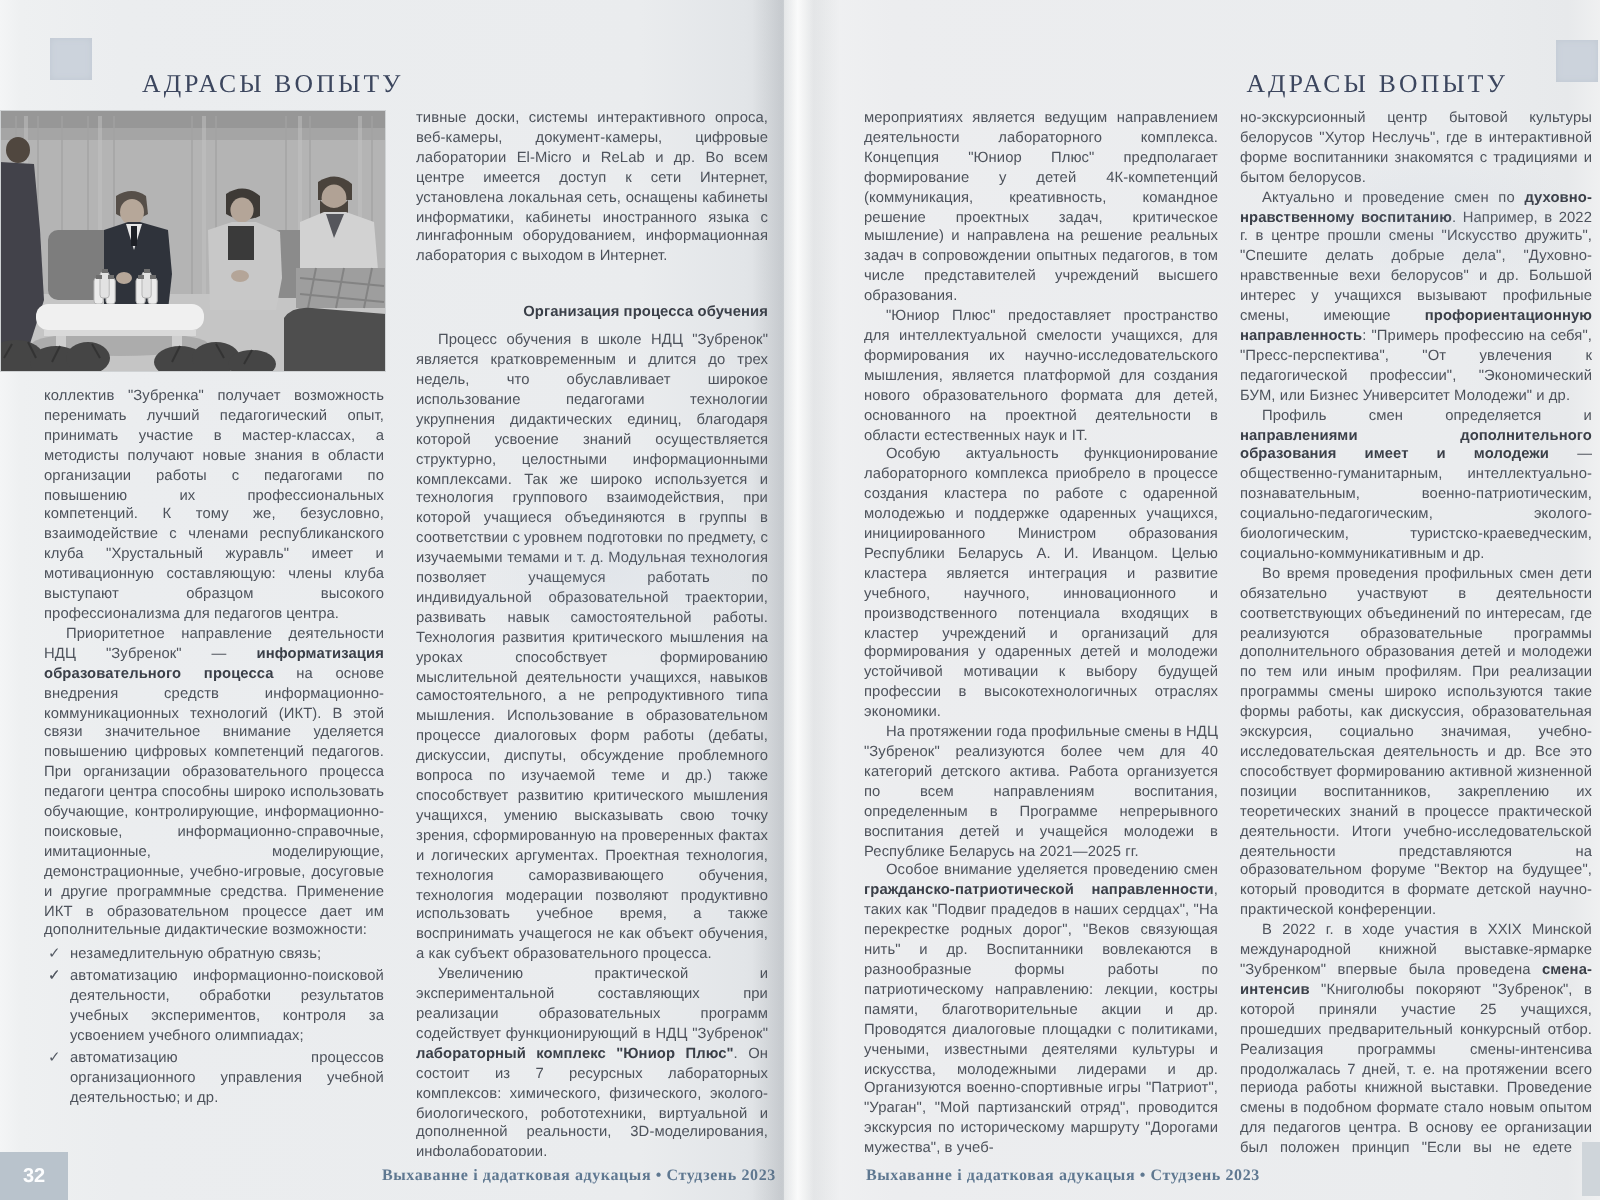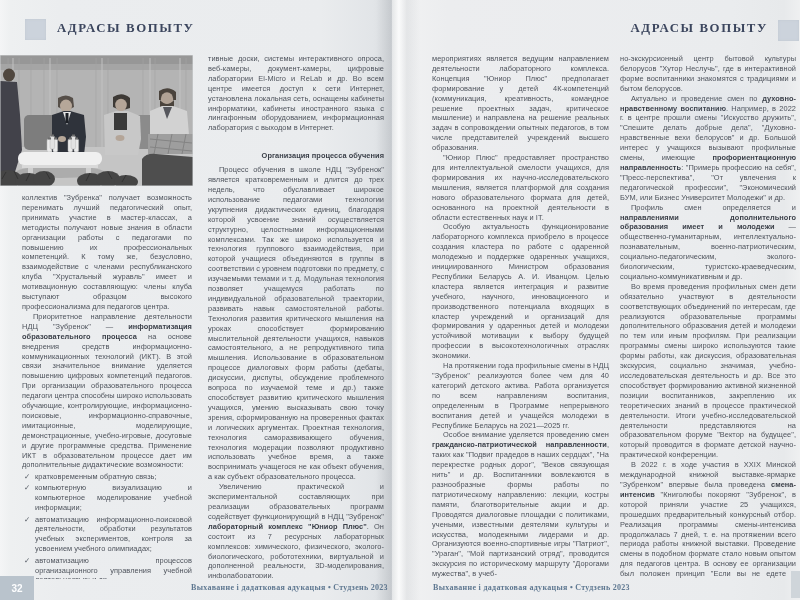--- a/index.html
+++ b/index.html
@@ -18,22 +18,22 @@
   .page-right{
     left:392px;width:408px;
     background:linear-gradient(90deg,#f7f8f8 0px,#f0f1f2 18px,#ecedef 55px,#eaecee 340px,#e7e9eb 392px,#eff0f1 408px);
   }
   .gutter{
     position:absolute;left:376px;top:0;width:44px;height:600px;pointer-events:none;
     background:linear-gradient(90deg,rgba(70,80,92,0) 0%,rgba(70,80,92,0.13) 34%,rgba(255,255,255,0.55) 52%,rgba(70,80,92,0.08) 70%,rgba(70,80,92,0) 100%);
   }
   .hdr-square{position:absolute;width:21px;height:21px;background:#ccd3dc;box-shadow:inset 0 0 3px #c0c8d2}
   .hdr-title{
-    position:absolute;top:21px;margin:0;
-    font-family:"Liberation Serif",serif;font-size:12.8px;font-weight:700;
+    position:absolute;top:21px;margin:14px;
+    font-family:"Liberation Serif",serif;font-size:12.8px;font-weight:400;
     letter-spacing:1.6px;color:#3c465e;white-space:nowrap;
   }
   .photo{position:absolute;left:0;top:55px;width:193px;height:131px;display:block}
   .col{
     position:absolute;text-align:justify;color:#4d525b;
     font-size:7.4px;line-height:9.9px;letter-spacing:0.05px;overflow:hidden;
   }
   .col-l1{left:22px;top:193px;width:170px;height:386px}
   .col-l2{left:208px;top:54px;width:176px;height:524px}
   .col-r1{left:40px;top:54px;width:177px;height:524px}   
@@ -168,22 +168,22 @@
         <line x1="90" y1="118" x2="86" y2="126"></line>
           <line x1="108" y1="117" x2="112" y2="124"></line>
         <line x1="126" y1="120" x2="122" y2="127"></line>
       </g>
       <rect x="0" y="0" width="193" height="131" fill="none" stroke="#cfd2d4" stroke-width="1"></rect>
     </svg>
 
     <div class="col col-l1">
         <p class="para cont"><span>коллектив "Зубренка" получает возможность перенимать лучший педагогический опыт, принимать участие в мастер-классах, а методисты получают новые знания в области организации работы с педагогами по повышению их профессиональных компетенций. К тому же, безусловно, взаимодействие с членами республиканского клуба "Хрустальный журавль" имеет и мотивационную составляющую: члены клуба выступают образцом высокого профессионализма для педагогов центра.</span></p>
         <p class="para indent"><span>Приоритетное направление деятельности НДЦ "Зубренок" — </span><span class="b">информатизация образовательного процесса</span><span> на основе внедрения средств информационно-коммуникационных технологий (ИКТ). В этой связи значительное внимание уделяется повышению цифровых компетенций педагогов. При организации образовательного процесса педагоги центра способны широко использовать обучающие, контролирующие, информационно-поисковые, информационно-справочные, имитационные, моделирующие, демонстрационные, учебно-игровые, досуговые и другие программные средства. Применение ИКТ в образовательном процессе дает им дополнительные дидактические возможности:</span></p>
-        <p class="para check"><span class="mk">✓</span><span>кратковременным обратную связь;</span></p>
-        <p class="para check"><span class="mk">✓</span><span>компьютерную визуализацию и компьютерное моделирование учебной информации;</span></p>
+        <p class="para check"><span class="mk">✓</span><span>незамедлительную обратную связь;</span></p>
+        <p class="para check"><span class="mk">✓</span></p>
         <p class="para check"><span class="mk">✓</span><span>автоматизацию информационно-поисковой деятельности, обработки результатов учебных экспериментов, контроля за усвоением учебного олимпиадах;</span></p>
         <p class="para check"><span class="mk">✓</span><span>автоматизацию процессов организационного управления учебной деятельностью; и др.</span></p>
       </div>
     <div class="col col-l2">
         <p class="para cont"><span>тивные доски, системы интерактивного опроса, веб-камеры, документ-камеры, цифровые лаборатории El-Micro и ReLab и др. Во всем центре имеется доступ к сети Интернет, установлена локальная сеть, оснащены кабинеты информатики, кабинеты иностранного языка с лингафонным оборудованием, информационная лаборатория с выходом в Интернет.</span></p>
         <p class="para heading"><span class="b">Организация процесса обучения</span></p>
         <p class="para indent"><span>Процесс обучения в школе НДЦ "Зубренок" является кратковременным и длится до трех недель, что обуславливает широкое использование педагогами технологии укрупнения дидактических единиц, благодаря которой усвоение знаний осуществляется структурно, целостными информационными комплексами. Так же широко используется и технология группового взаимодействия, при которой учащиеся объединяются в группы в соответствии с уровнем подготовки по предмету, с изучаемыми темами и т. д. Модульная технология позволяет учащемуся работать по индивидуальной образовательной траектории, развивать навык самостоятельной работы. Технология развития критического мышления на уроках способствует формированию мыслительной деятельности учащихся, навыков самостоятельного, а не репродуктивного типа мышления. Использование в образовательном процессе диалоговых форм работы (дебаты, дискуссии, диспуты, обсуждение проблемного вопроса по изучаемой теме и др.) также способствует развитию критического мышления учащихся, умению высказывать свою точку зрения, сформированную на проверенных фактах и логических аргументах. Проектная технология, технология саморазвивающего обучения, технология модерации позволяют продуктивно использовать учебное время, а также воспринимать учащегося не как объект обучения, а как субъект образовательного процесса.</span></p>
         <p class="para indent"><span>Увеличению практической и экспериментальной составляющих при реализации образовательных программ содействует функционирующий в НДЦ "Зубренок" </span><span class="b">лабораторный комплекс "Юниор Плюс"</span><span>. Он состоит из 7 ресурсных лабораторных комплексов: химического, физического, эколого-биологического, робототехники, виртуальной и дополненной реальности, 3D-моделирования, инфолаборатории.</span></p>
         <p class="para indent"><span>Подготовка учащихся к участию в областных, республиканских и международных соревнованиях и олимпиадах, конкурсах и других</span></p>
       </div>

